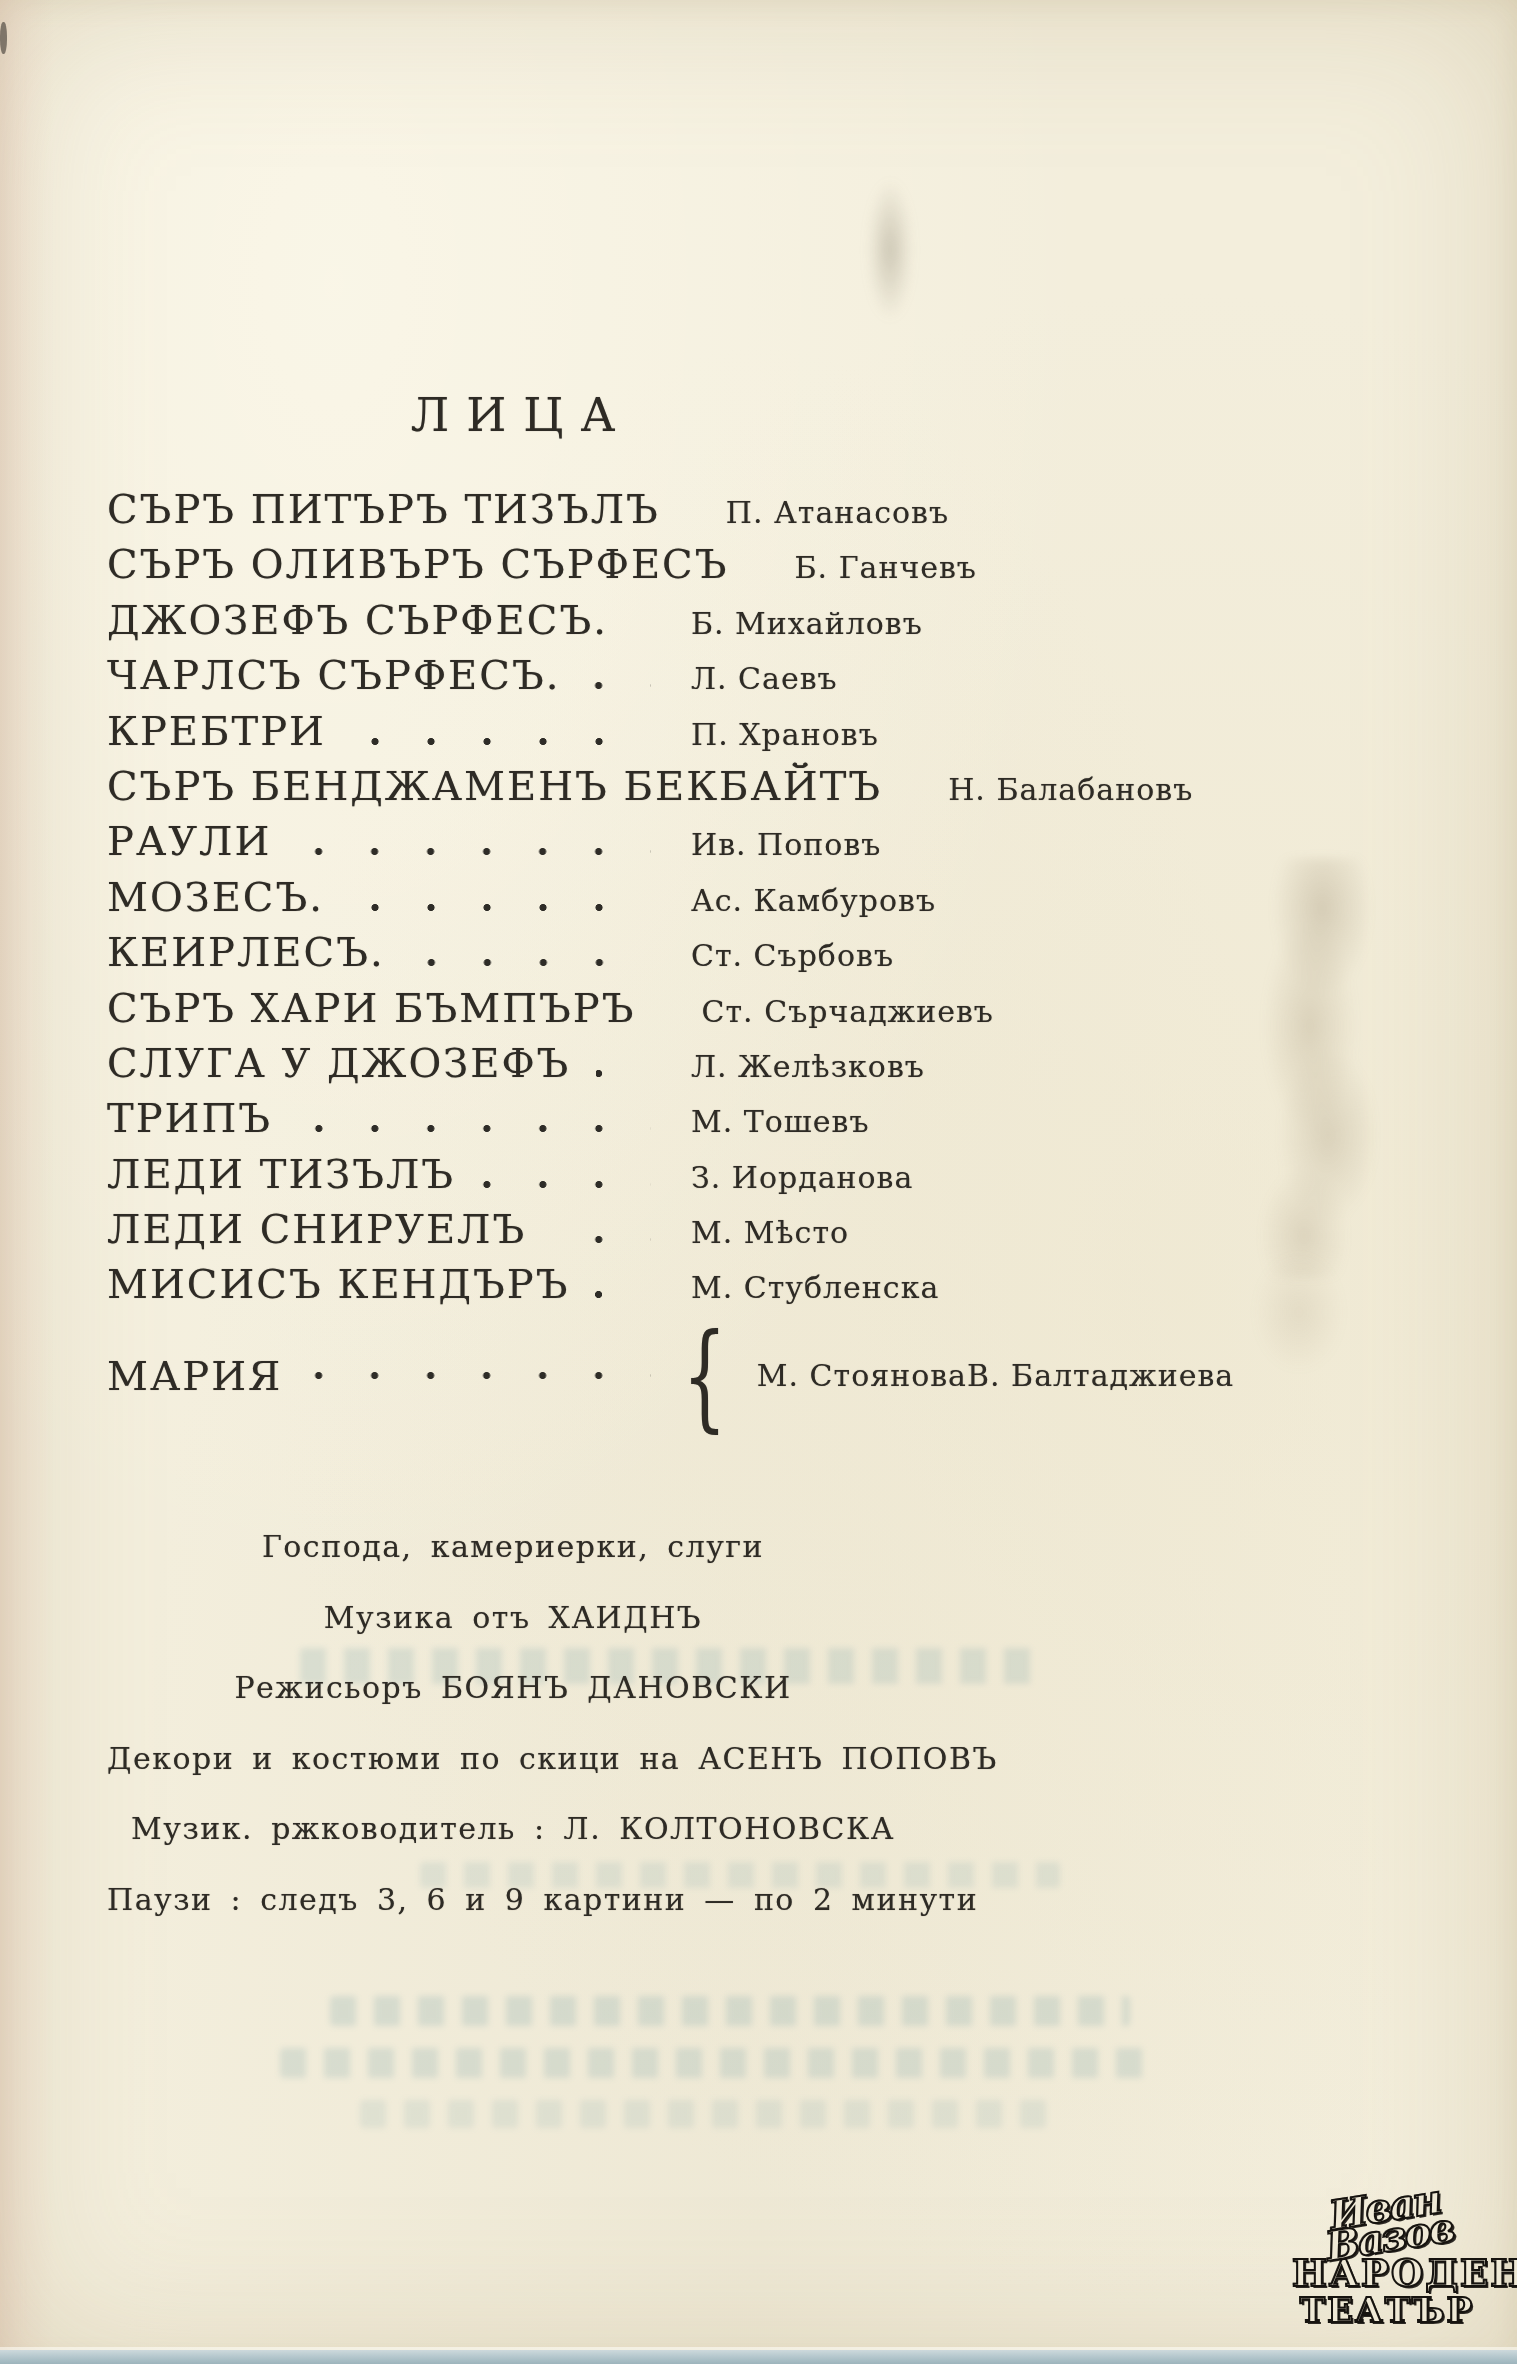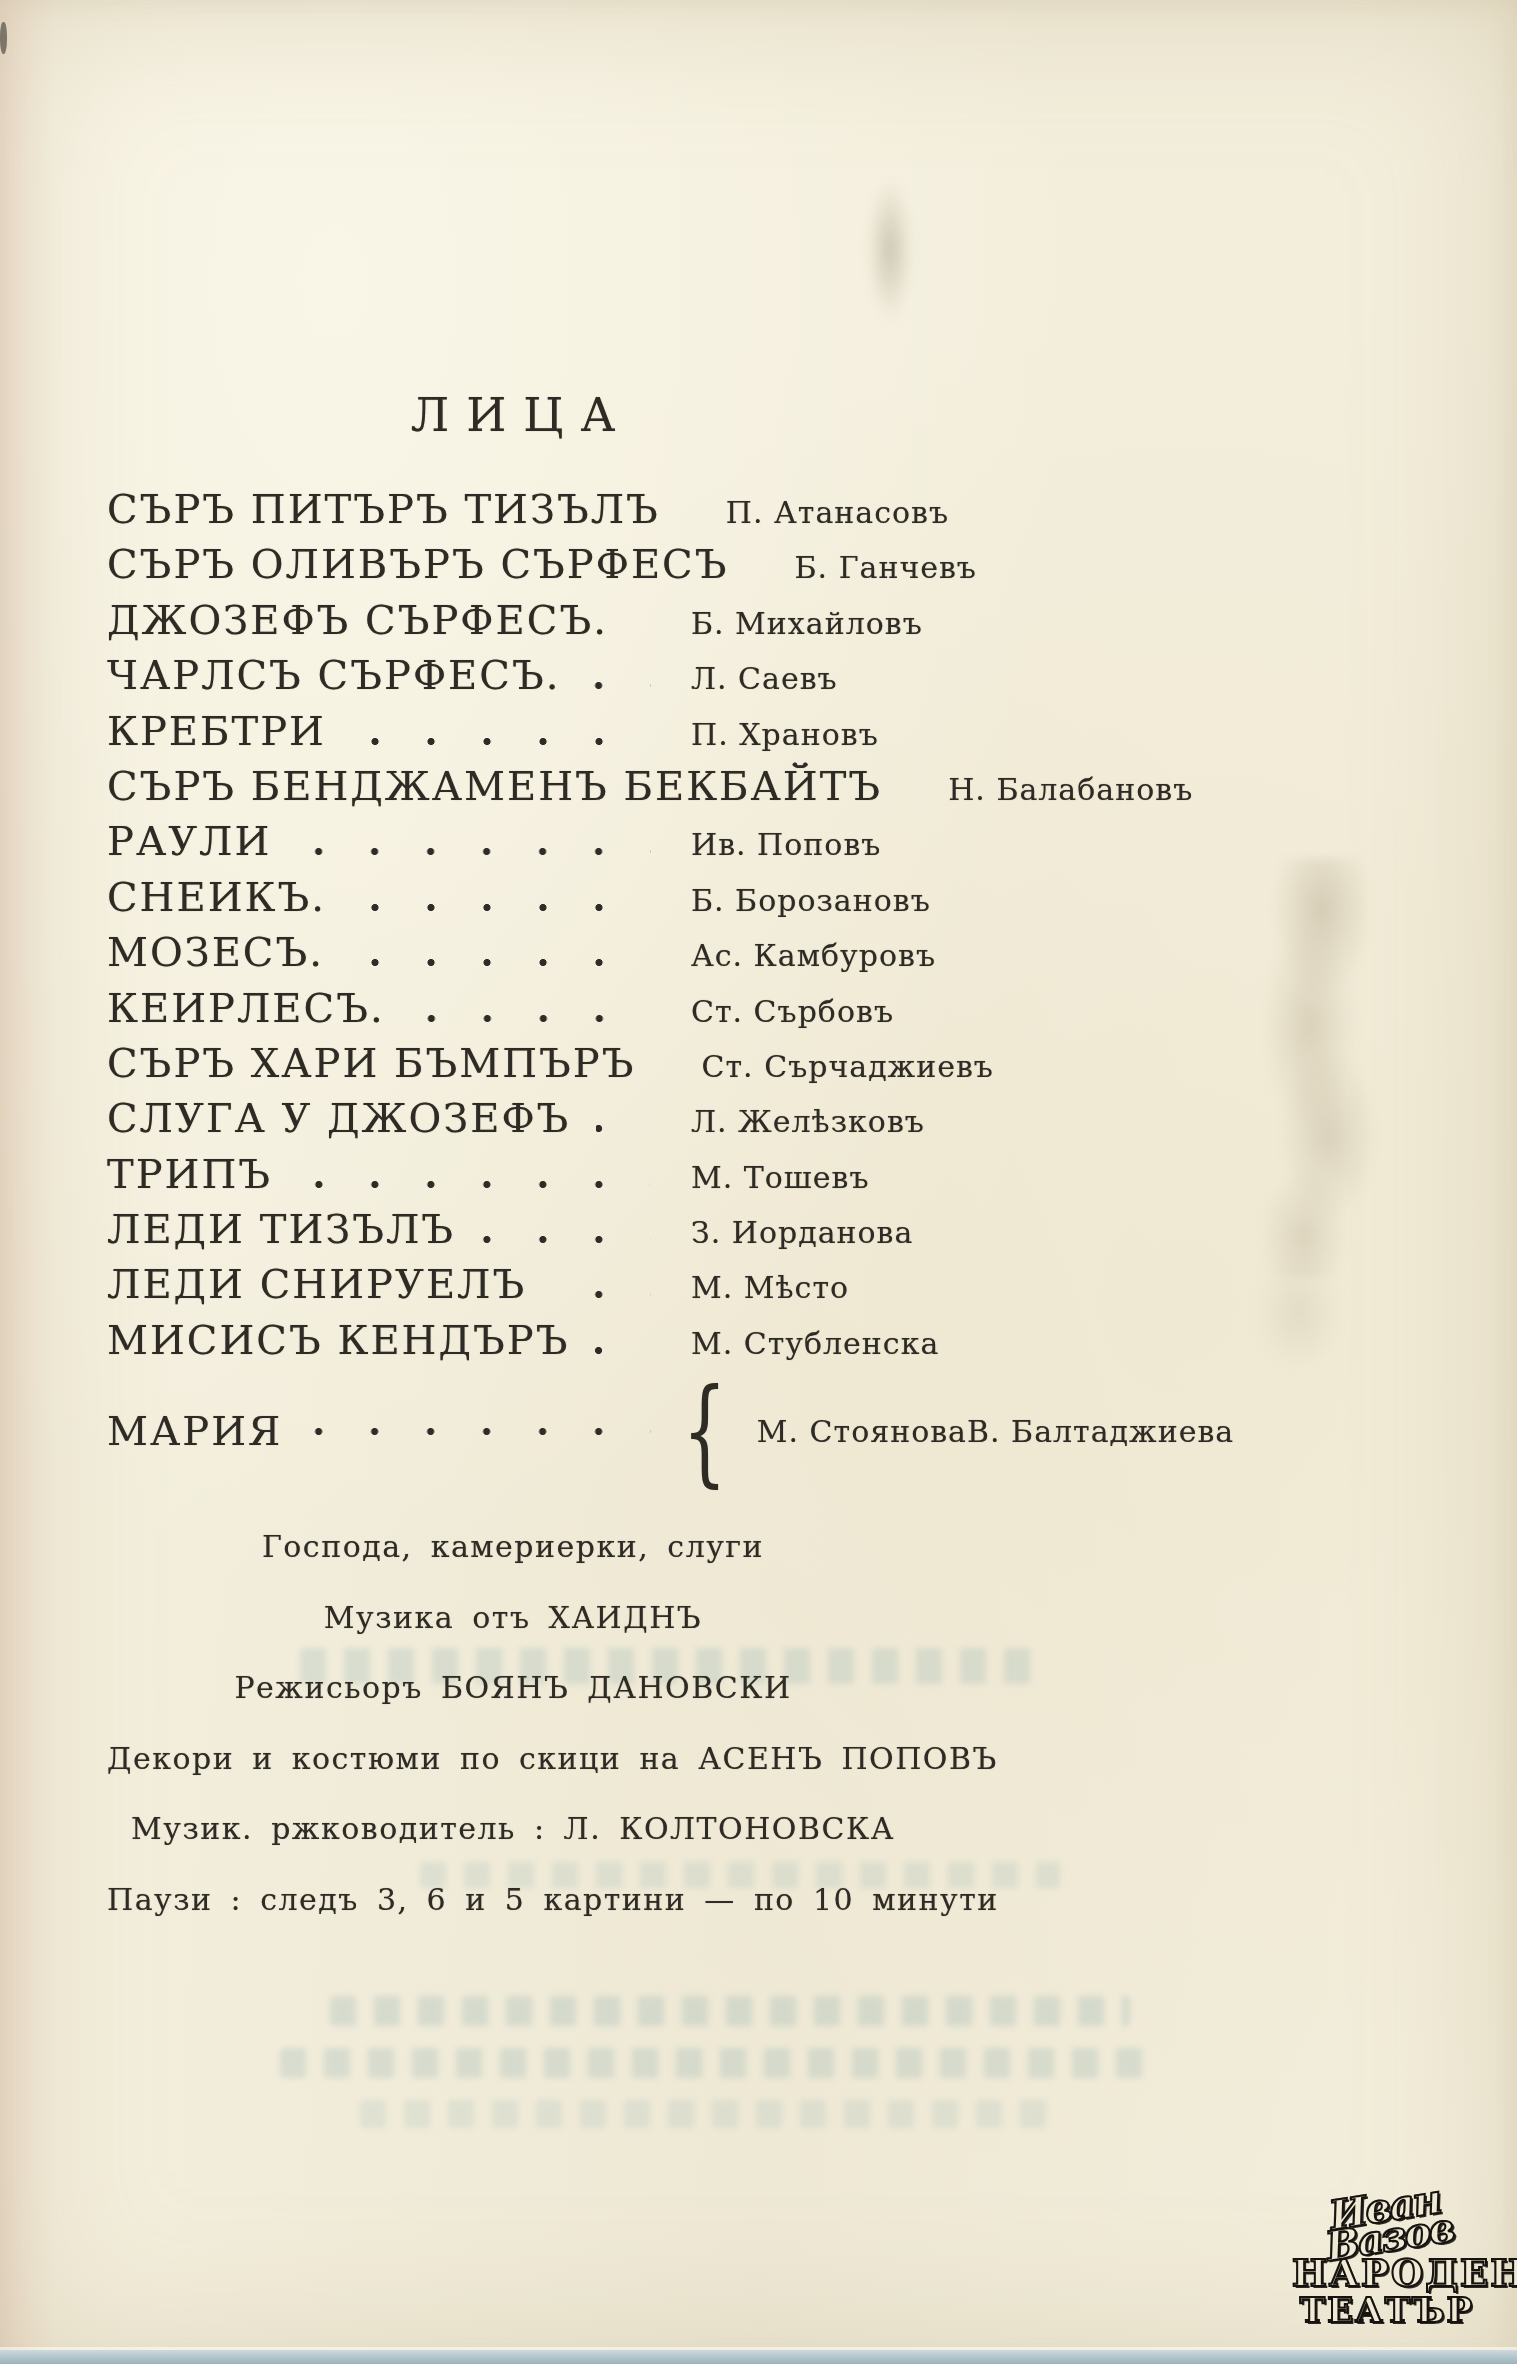--- a/index.html
+++ b/index.html
@@ -136,26 +136,20 @@
 
       </div>
 
       <div class="cast-row ink">
         <span class="role">РАУЛИ</span>
         <span class="leader"></span>
         <span class="actor">Ив. Поповъ</span>
 
       </div>
 
-      <div class="cast-row ink">
-        <span class="role">СНЕИКЪ.</span>
-        <span class="leader"></span>
-        <span class="actor">Б. Борозановъ</span>
-
-      </div>
 
       <div class="cast-row ink">
         <span class="role">МОЗЕСЪ.</span>
         <span class="leader"></span>
         <span class="actor">Ас. Камбуровъ</span>
 
       </div>
 
       <div class="cast-row ink">
         <span class="role">КЕИРЛЕСЪ.</span>
@@ -228,21 +222,21 @@
 
 
       <div class="note-line ink">Музика отъ ХАИДНЪ</div>
 
       <div class="note-line ink">Режисьоръ БОЯНЪ ДАНОВСКИ</div>
 
       <div class="note-line ink">Декори и костюми по скици на АСЕНЪ ПОПОВЪ</div>
 
       <div class="note-line ink">Музик. ржководитель : Л. КОЛТОНОВСКА</div>
 
-      <div class="note-line ink">Паузи : следъ 3, 6 и 5 картини — по 10 минути</div>
+      <div class="note-line ink">Паузи : следъ 3, 6 и 9 картини — по 2 минути</div>
     </div>
 </div>
 
 <div class="watermark">
   <div class="wm-sig wm-outline">Иван Вазов</div>
   <div class="wm-l1 wm-outline">НАРОДЕН</div>
   <div class="wm-l2 wm-outline">ТЕАТЪР</div>
 </div>
 
 <div class="edge-bottom-line"></div>

